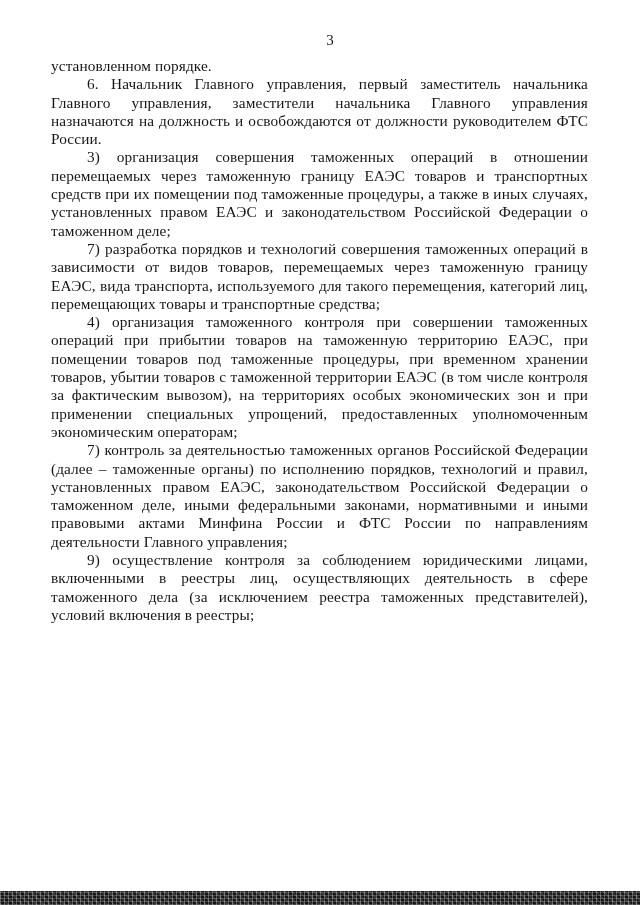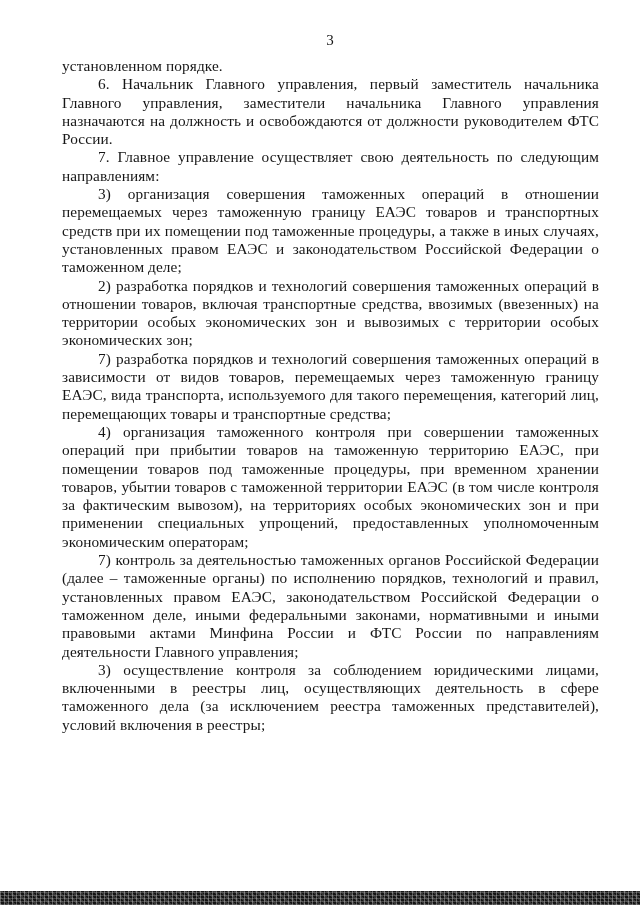--- a/index.html
+++ b/index.html
@@ -13,21 +13,21 @@
     font-family:"Liberation Serif","DejaVu Serif",serif;
   }
   .page{
     position:relative;width:640px;height:905px;background:var(--paper);color:var(--ink);
   }
   .page-number{
     position:absolute;top:31px;left:62px;width:536px;
     text-align:center;font-size:15px;line-height:18px;color:var(--ink);
   }
   .text-block{
-    position:absolute;top:57px;left:62px;width:537px;
+    position:absolute;top:57px;left:51px;width:537px;
     font-size:15.3px;line-height:18.3px;
     text-align:justify;text-justify:inter-word;
     letter-spacing:0.1px;
   }
   .text-block p{margin:0;padding:0;}
   .text-block p.indent{text-indent:36px;}
   .scan-noise{
     position:absolute;left:0;top:891px;width:640px;height:14px;
     background-color:var(--band);
     background-image:
@@ -38,23 +38,21 @@
 </style>
 </head>
 <body>
 
 <div class="page">
   <div class="page-number">3</div>
 
   <div class="text-block">
       <p>установленном порядке.</p>
       <p class="indent">6. Начальник Главного управления, первый заместитель начальника Главного управления, заместители начальника Главного управления назначаются на должность и освобождаются от должности руководителем ФТС России.</p>
-      <p class="indent">7. Главное управление осуществляет свою деятельность по следующим направлениям:</p>
       <p class="indent">3) организация совершения таможенных операций в отношении перемещаемых через таможенную границу ЕАЭС товаров и транспортных средств при их помещении под таможенные процедуры, а также в иных случаях, установленных правом ЕАЭС и законодательством Российской Федерации о таможенном деле;</p>
-      <p class="indent">2) разработка порядков и технологий совершения таможенных операций в отношении товаров, включая транспортные средства, ввозимых (ввезенных) на территории особых экономических зон и вывозимых с территории особых экономических зон;</p>
       <p class="indent">7) разработка порядков и технологий совершения таможенных операций в зависимости от видов товаров, перемещаемых через таможенную границу ЕАЭС, вида транспорта, используемого для такого перемещения, категорий лиц, перемещающих товары и транспортные средства;</p>
       <p class="indent">4) организация таможенного контроля при совершении таможенных операций при прибытии товаров на таможенную территорию ЕАЭС, при помещении товаров под таможенные процедуры, при временном хранении товаров, убытии товаров с таможенной территории ЕАЭС (в том числе контроля за фактическим вывозом), на территориях особых экономических зон и при применении специальных упрощений, предоставленных уполномоченным экономическим операторам;</p>
       <p class="indent">7) контроль за деятельностью таможенных органов Российской Федерации (далее – таможенные органы) по исполнению порядков, технологий и правил, установленных правом ЕАЭС, законодательством Российской Федерации о таможенном деле, иными федеральными законами, нормативными и иными правовыми актами Минфина России и ФТС России по направлениям деятельности Главного управления;</p>
-      <p class="indent">3) осуществление контроля за соблюдением юридическими лицами, включенными в реестры лиц, осуществляющих деятельность в сфере таможенного дела (за исключением реестра таможенных представителей), условий включения в реестры;</p>
+      <p class="indent">9) осуществление контроля за соблюдением юридическими лицами, включенными в реестры лиц, осуществляющих деятельность в сфере таможенного дела (за исключением реестра таможенных представителей), условий включения в реестры;</p>
     </div>
 
   <div class="scan-noise"></div>
 </div>
 
 </body></html>

